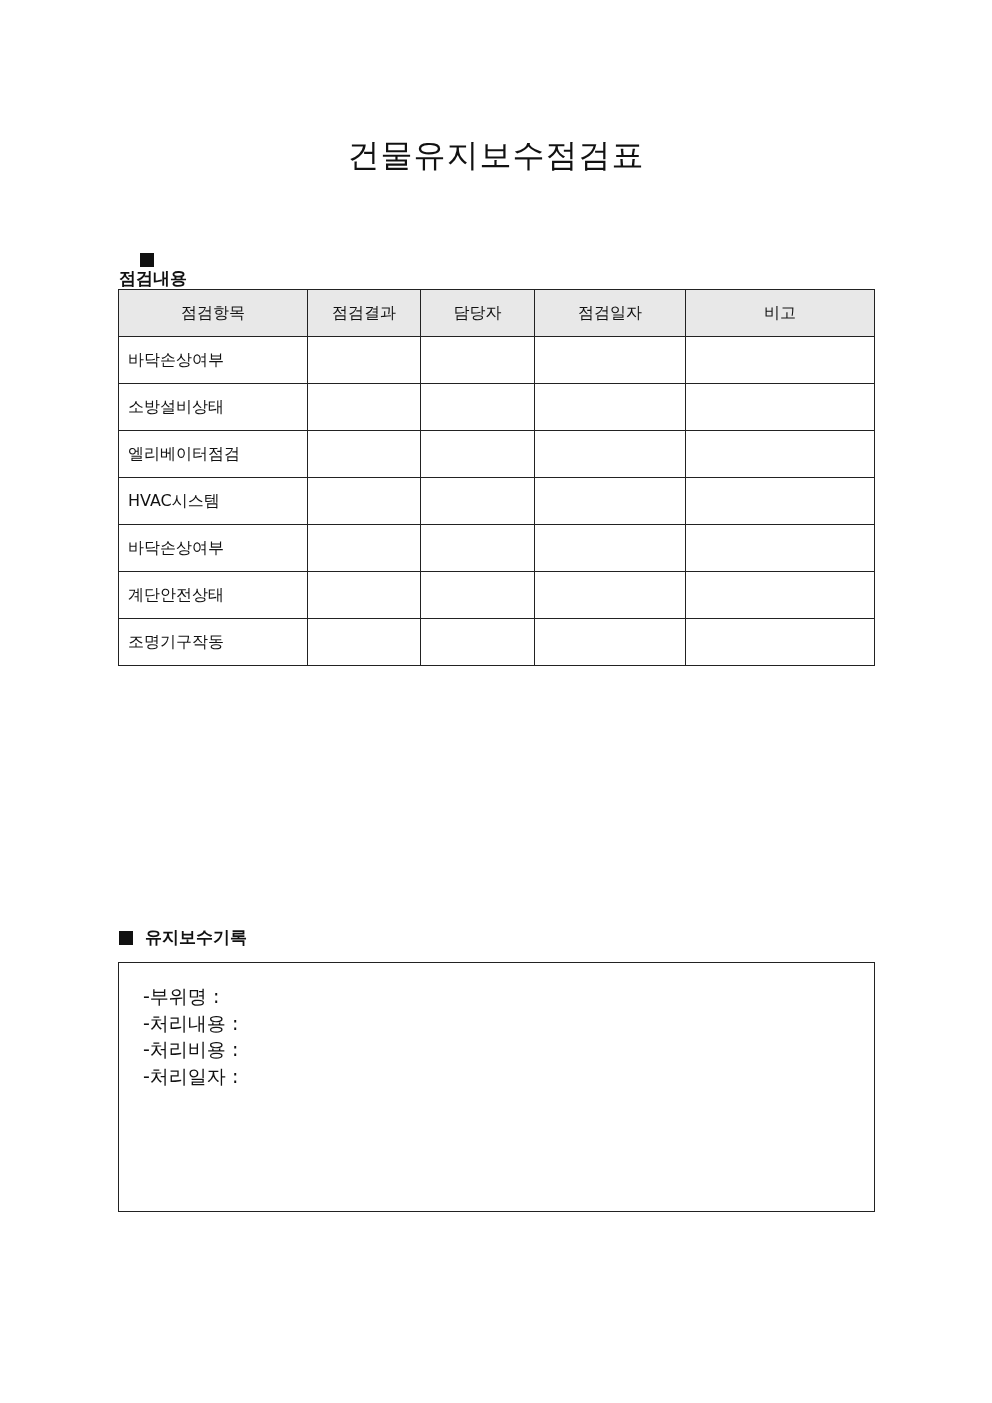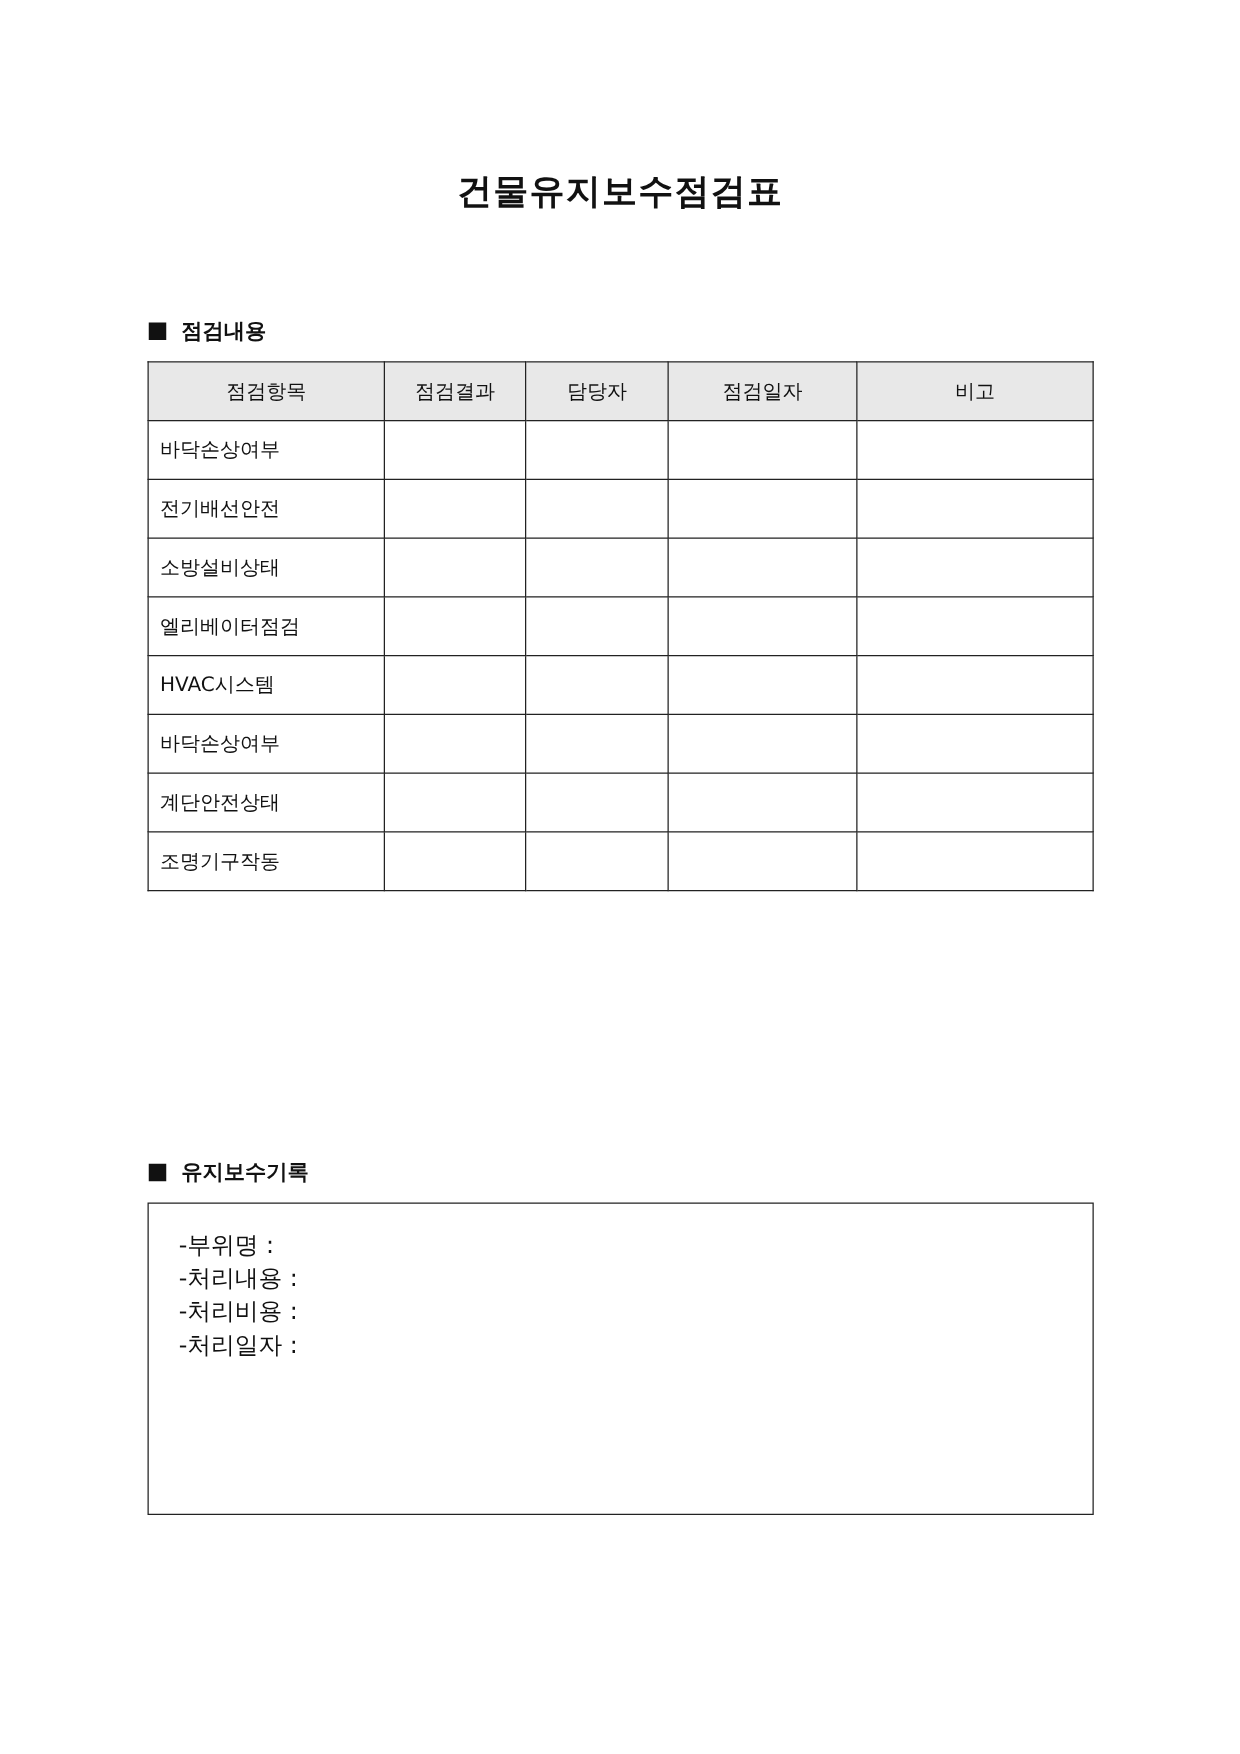--- a/index.html
+++ b/index.html
@@ -1,20 +1,20 @@
 <!DOCTYPE html>
 <html><head>
   <meta charset="utf-8">
   <style>
     html, body { margin: 0; padding: 0; background: #ffffff; }
     body { width: 992px; height: 1403px; position: relative; font-family: "DejaVu Sans", "Liberation Sans", sans-serif; color: #111; }
-    .title { position: absolute; top: 134px; left: 0; width: 992px; text-align: center; font-size: 28px; font-weight: bold; letter-spacing: 1px; }
+    .title { position: absolute; top: 134px; left: 0; width: 992px; text-align: center; font-size: 32px; font-weight: normal; letter-spacing: 1px; }
     .section-head { position: absolute; left: 119px; font-size: 17px; font-weight: bold; display: flex; align-items: center; }
     .section-head .sq { width: 14px; height: 14px; background: #111; display: inline-block; margin-right: 12px; }
-    .s1 { top: 253px; }
+    .s1 { top: 253px; flex-direction: column; }
     .s2 { top: 926px; }
     table.check { position: absolute; left: 118px; top: 289px; width: 757px; border-collapse: collapse; table-layout: fixed; font-size: 16px; }
     table.check th, table.check td { border: 1px solid #222; height: 46px; padding: 0; }
     table.check th { background: #e8e8e8; font-weight: normal; text-align: center; }
     table.check td.item { padding-left: 9px; text-align: left; }
     .record { position: absolute; left: 118px; top: 962px; width: 755px; height: 248px; border: 1px solid #222; }
     .record .lines { position: absolute; left: 24px; top: 20px; font-size: 19px; line-height: 26.5px; }
   </style>
 </head>
 <body>
@@ -39,27 +39,20 @@
       <th>점검항목</th>
       <th>점검결과</th>
       <th>담당자</th>
       <th>점검일자</th>
       <th>비고</th>
     </tr>
   </thead>
   <tbody id="rows">
       <tr>
         <td class="item">바닥손상여부</td>
-        <td></td>
-        <td></td>
-        <td></td>
-        <td></td>
-      </tr>
-      <tr>
-        <td class="item">전기배선안전</td>
         <td></td>
         <td></td>
         <td></td>
         <td></td>
       </tr>
       <tr>
         <td class="item">소방설비상태</td>
         <td></td>
         <td></td>
         <td></td>

